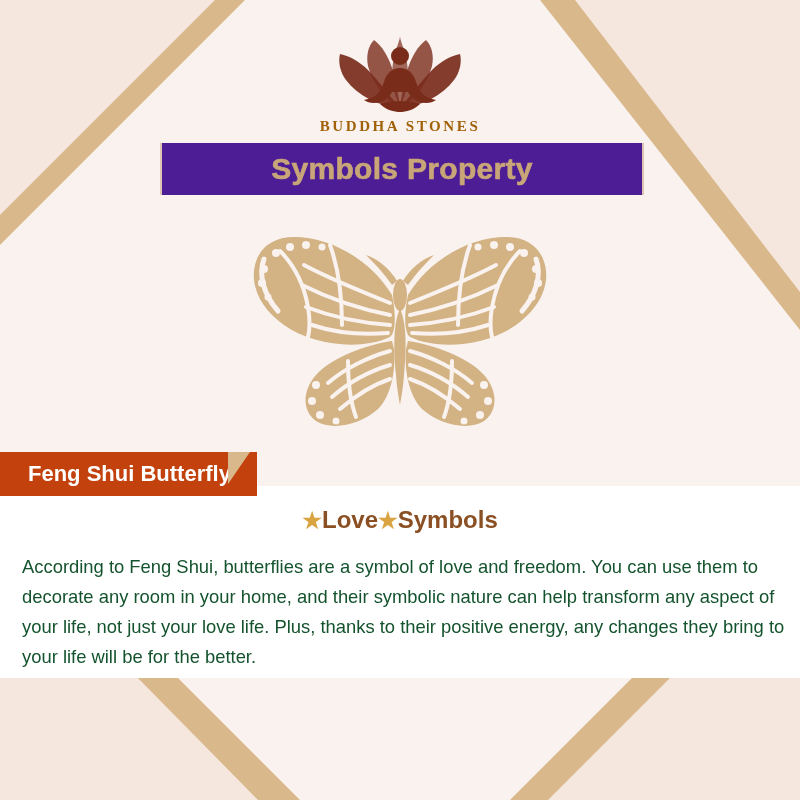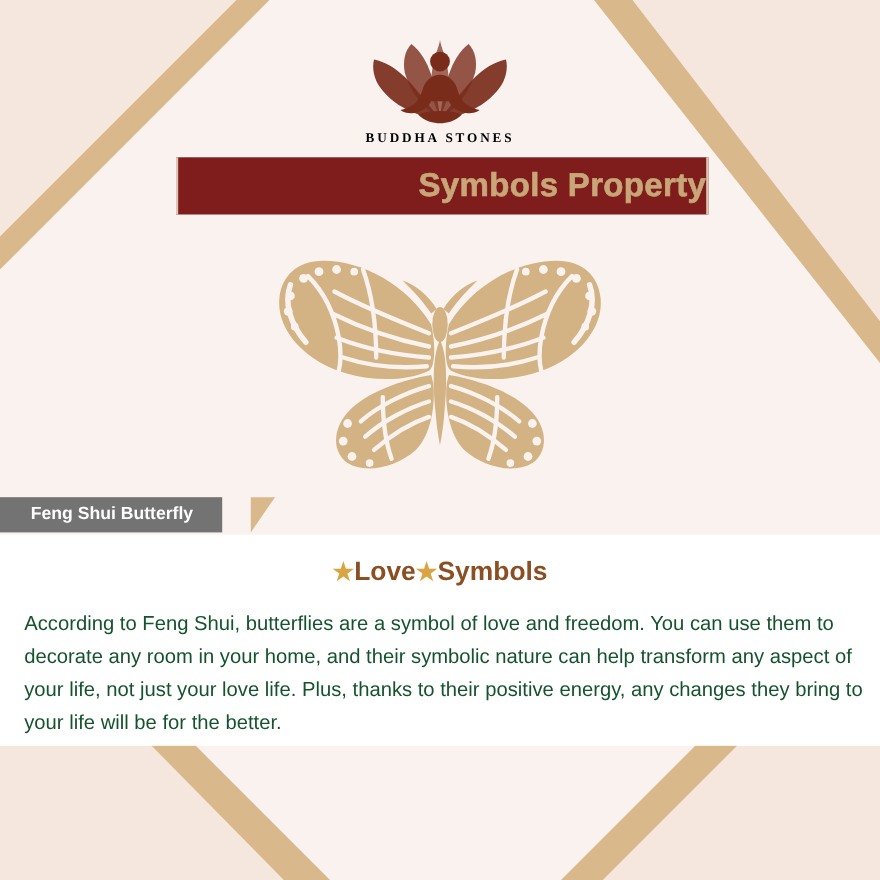--- a/index.html
+++ b/index.html
@@ -95,39 +95,39 @@
     left: 0;
     width: 800px;
     text-align: center;
   }
   .logo-mark {
     display: block;
     margin: 0 auto;
   }
   .brand-name {
     margin-top: 2px;
-    font-size: 12px;
+    font-size: 15px;
     letter-spacing: 2.6px;
     font-weight: bold;
-    color: #000000;
+    color: #a16207;
     font-family: "Liberation Serif", serif;
   }
 
   .title-band {
     position: absolute;
     top: 143px;
     left: 160px;
     width: 480px;
     height: 52px;
-    background: #7f1d1d;
+    background: #4c1d95;
     border-left: 2px solid #ddc6b4;
     border-right: 2px solid #ddc6b4;
     display: flex;
     align-items: center;
-    justify-content: flex-end;
+    justify-content: center;
   }
   .title-text {
     font-size: 30px;
     font-weight: bold;
     color: #c9a678;
     font-family: "Liberation Sans", sans-serif;
     letter-spacing: 0.3px;
     -webkit-text-stroke: 0.6px #c9a678;
   }
 
@@ -136,24 +136,24 @@
     top: 225px;
     left: 0;
     width: 800px;
     text-align: center;
   }
 
   .ribbon {
     position: absolute;
     top: 452px;
     left: 0;
-    height: 32px;
-    background: #737373;
+    height: 44px;
+    background: #c2410c;
     color: #ffffff;
-    font-size: 16px;
+    font-size: 22px;
     font-weight: bold;
     display: flex;
     align-items: center;
     padding: 0 26px 0 28px;
     z-index: 6;
   }
   .ribbon-tail {
     position: absolute;
     top: 452px;
     left: 228px;

